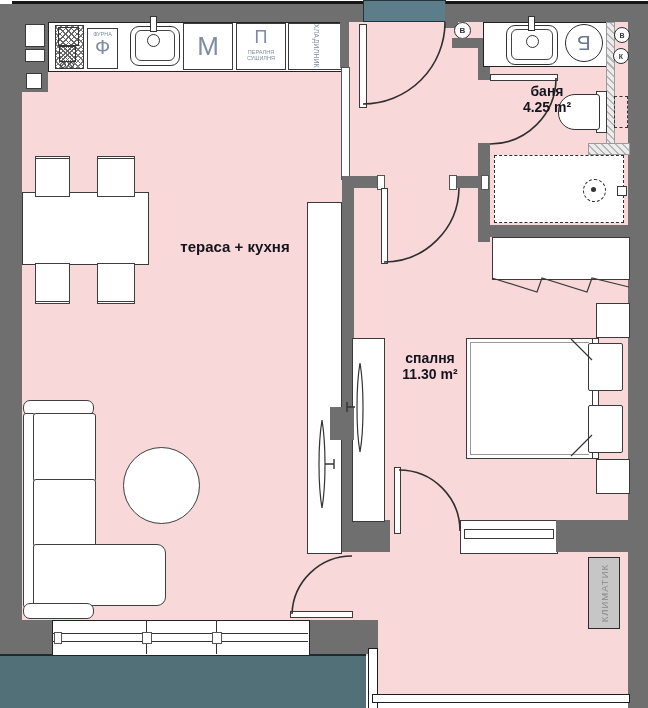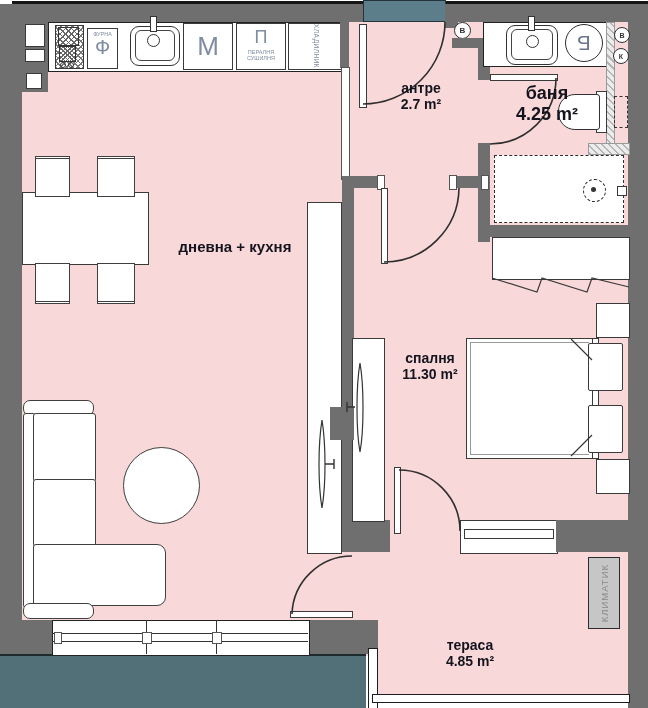--- a/index.html
+++ b/index.html
@@ -198,32 +198,24 @@
     <path d="M292,614 A60,60 0 0 1 352,556" fill="none" stroke="#2f2f2f" stroke-width="1.6"></path>
     <path d="M492,278 L537,292 L542,278 L587,292 L592,278 L629,287" fill="none" stroke="#3a3a3a" stroke-width="1.2"></path>
     <path d="M322,420 C318,445 318,484 322,508 C326,484 326,445 322,420 Z" fill="#fff" stroke="#333" stroke-width="1.2"></path>
     <path d="M325,464 L334,464 M334,459 L334,469" fill="none" stroke="#333" stroke-width="1.4"></path>
     <path d="M360,363 C356,386 356,430 360,452 C364,430 364,386 360,363 Z" fill="#fff" stroke="#333" stroke-width="1.2"></path>
     <path d="M355,407 L347,407 M347,402 L347,412" fill="none" stroke="#333" stroke-width="1.4"></path>
     <path d="M571,339 L592,360 M571,456 L592,435" fill="none" stroke="#333" stroke-width="1.1"></path>
   </svg>
 
   <div class="lbl" style="left:150px;top:238px;width:170px;font-size:15px;">
-    <div>дневна + кухня</div>
-  </div>
-  <div class="lbl" style="left:381px;top:80px;width:80px;font-size:14px;">
-    <div>антре</div>
-    <div>2.7 m²</div>
-  </div>
-  <div class="lbl" style="left:507px;top:83px;width:80px;font-size:18px;">
+    <div>тераса + кухня</div>
+  </div>
+  <div class="lbl" style="left:507px;top:83px;width:80px;font-size:14px;">
     <div>баня</div>
     <div>4.25 m²</div>
   </div>
   <div class="lbl" style="left:388px;top:350px;width:84px;font-size:14px;">
     <div>спалня</div>
     <div>11.30 m²</div>
   </div>
-  <div class="lbl" style="left:428px;top:637px;width:84px;font-size:14px;">
-    <div>тераса</div>
-    <div>4.85 m²</div>
-  </div>
 
 </div>
 
 </body></html>

